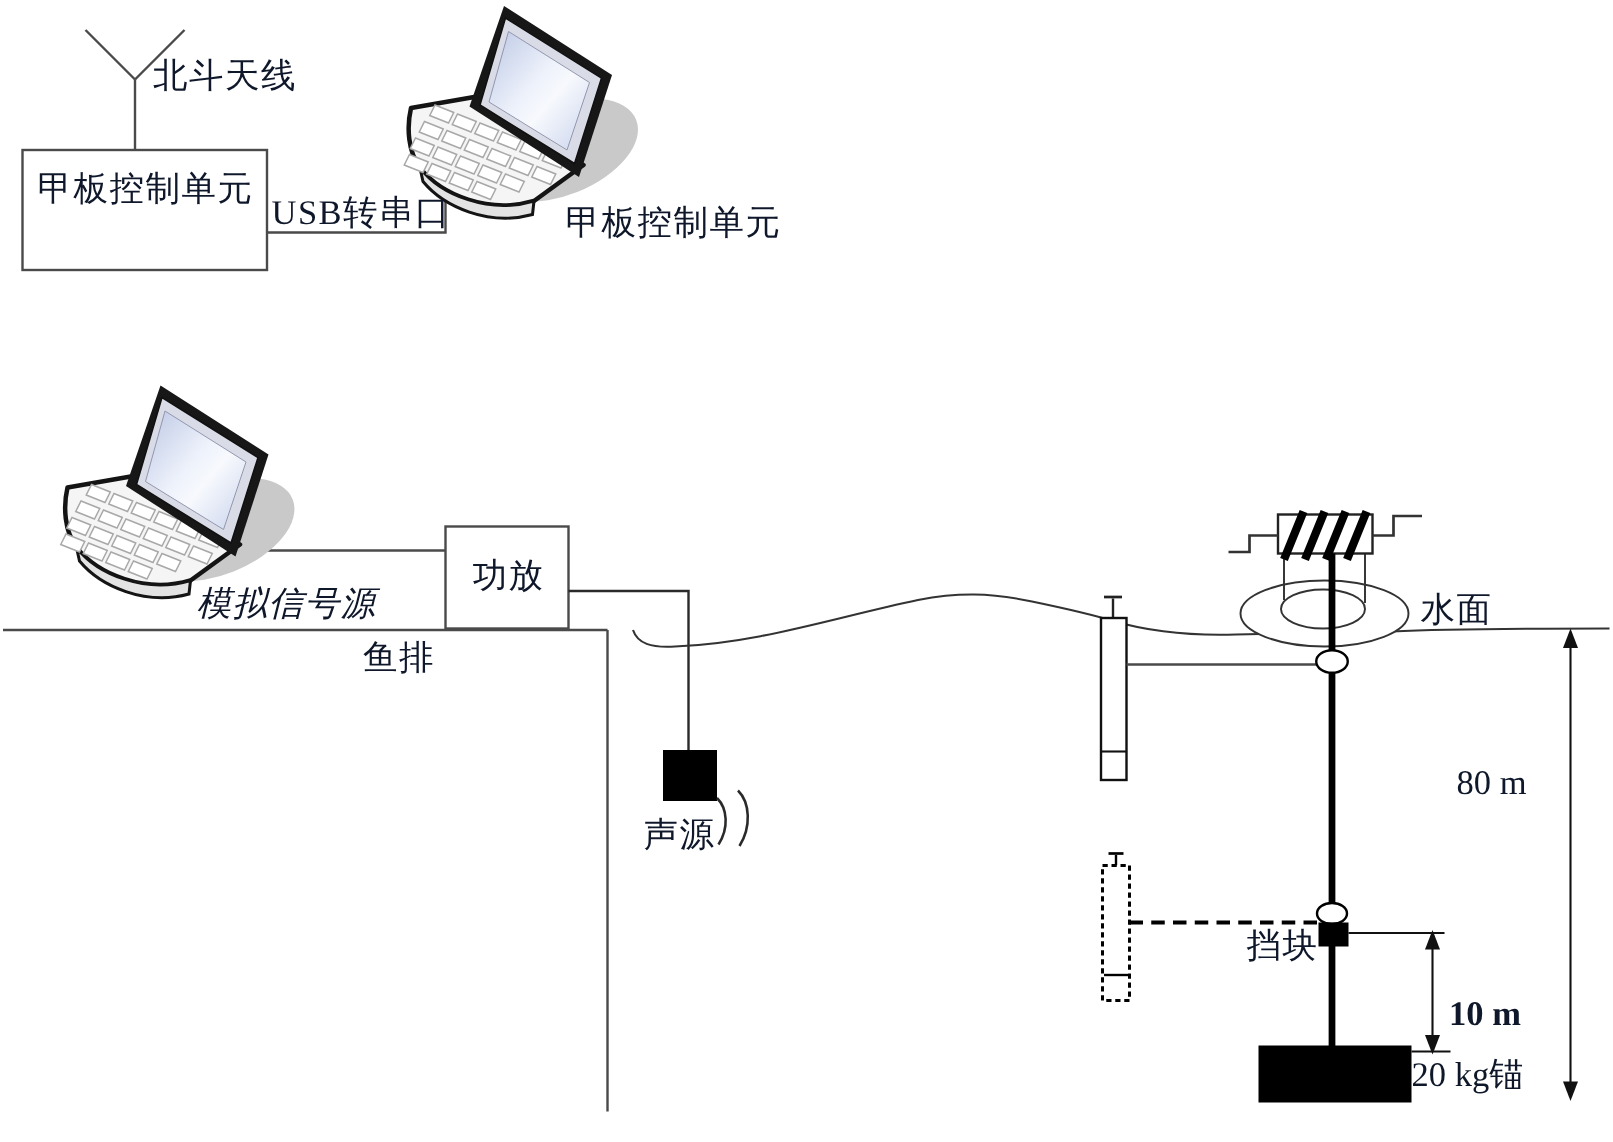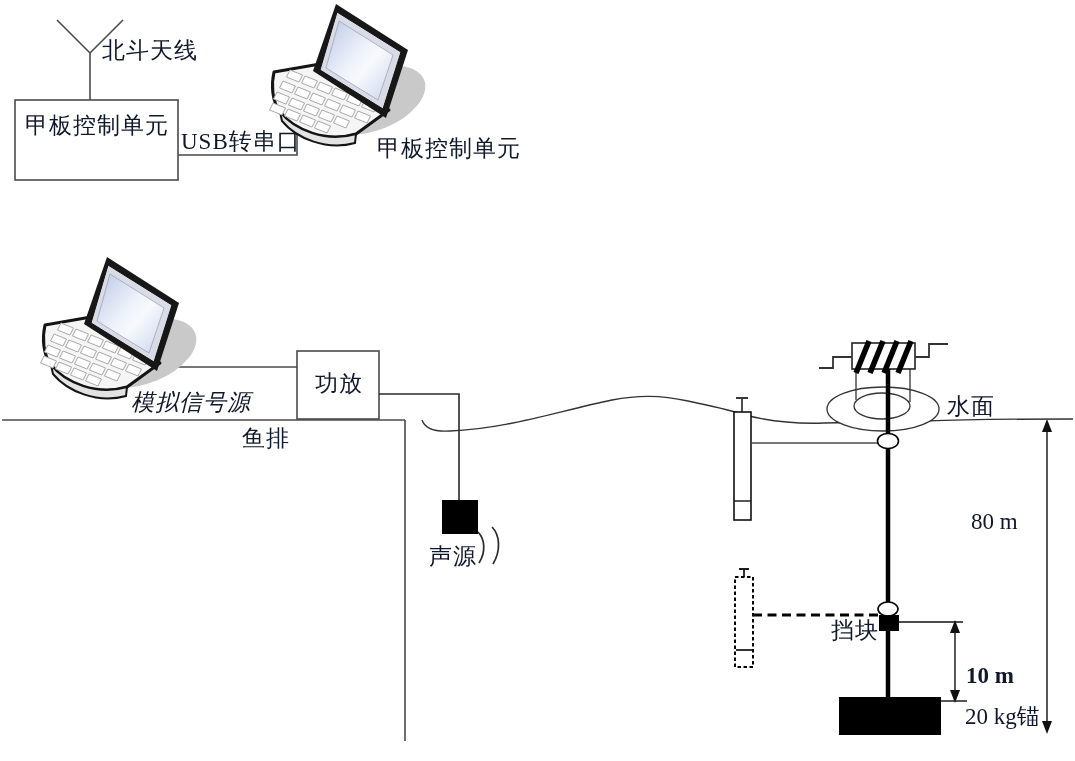--- a/index.html
+++ b/index.html
@@ -151,14 +151,14 @@
   <span class="lbl" style="left:181px;top:130px;">USB转串口</span>
   <span class="lbl" style="left:377px;top:137px;">甲板控制单元</span>
   <span class="lbl" style="left:131px;top:391px;font-style:italic;">模拟信号源</span>
   <span class="lbl" style="left:226px;top:427px;margin-left:16px;">鱼排</span>
   <span class="lbl" style="left:315px;top:372px;">功放</span>
   <span class="lbl" style="left:429px;top:545px;">声源</span>
   <span class="lbl" style="left:947px;top:395px;">水面</span>
   <span class="lbl" style="left:831px;top:619px;">挡块</span>
   <span class="lbl latin" style="left:971px;top:510px;">80 m</span>
   <span class="lbl latin" style="left:966px;top:664px;font-weight:bold;">10 m</span>
-  <span class="lbl latin" style="left:941px;top:705px;margin-left:24px;">20 kg锚</span>
+  <span class="lbl latin" style="left:941px;top:705px;">20 kg锚</span>
 </div>
 
 </body></html>

